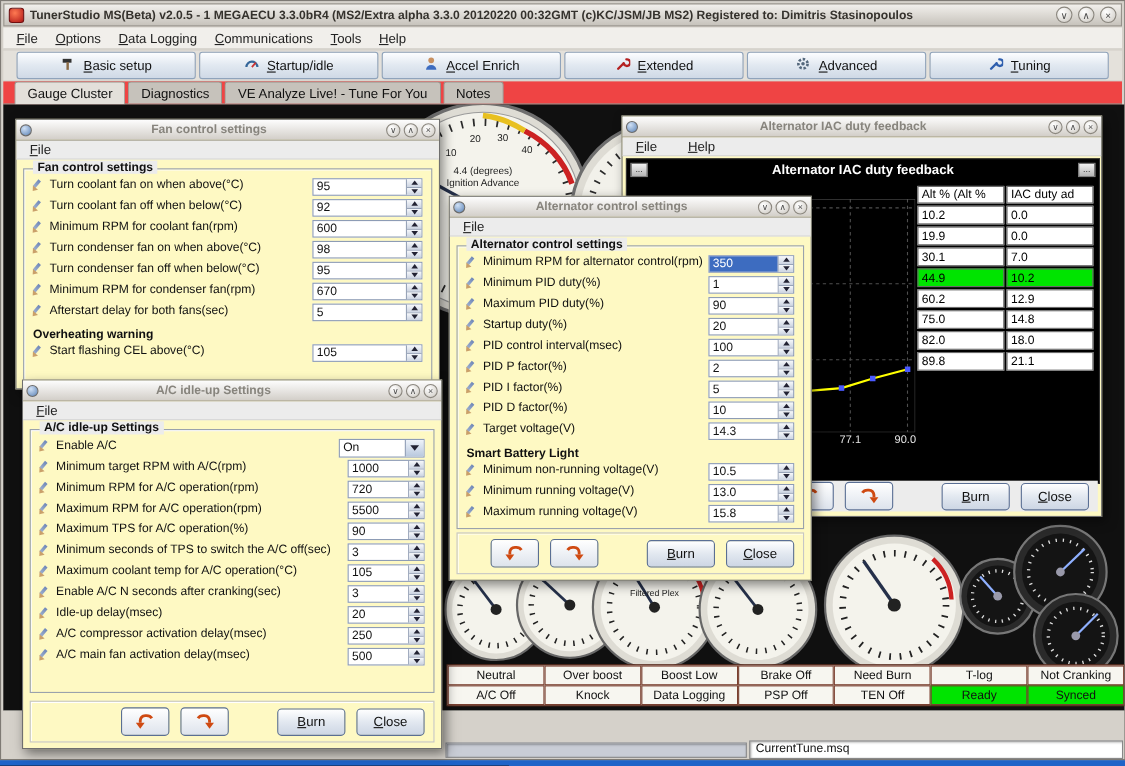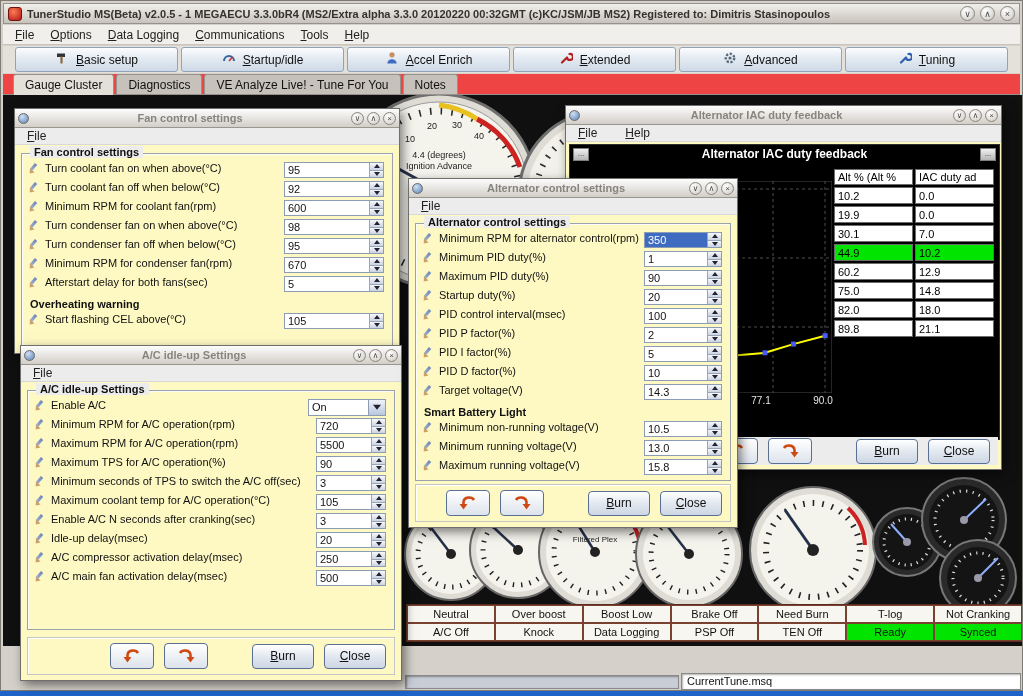--- a/index.html
+++ b/index.html
@@ -411,21 +411,21 @@
         <rect x="6.0" y="190.5" width="5" height="5" fill="#4a5aff"></rect>
         <rect x="66.2" y="181.8" width="5" height="5" fill="#00cc00"></rect>
         <rect x="128.3" y="174.4" width="5" height="5" fill="#4a5aff"></rect>
         <rect x="188.5" y="169.3" width="5" height="5" fill="#4a5aff"></rect>
         <rect x="216.9" y="160.6" width="5" height="5" fill="#4a5aff"></rect>
         <rect x="248.6" y="152.2" width="5" height="5" fill="#4a5aff"></rect>
       </svg>
     <span class="xt" style="left:32px">38.6</span>
     <span class="xt" style="left:84px">51.4</span>
     <span class="xt" style="left:136px">64.3</span>
-    <span class="xt" style="left:176px">77.1</span>
+    <span class="xt" style="left:188px">77.1</span>
     <span class="xt" style="left:238px">90.0</span>
     <div class="xlabel">Alt % (Alt %)</div>
     <div class="iac-table" id="iac-table">
       <div class="trow head">
           <span class="cell">Alt % (Alt %</span>
           <span class="cell">IAC duty ad</span>
         </div>
       <div class="trow">
           <span class="cell">10.2</span>
           <span class="cell">0.0</span>
@@ -494,20 +494,31 @@
     <div class="row">
         <span class="pencil"></span>
         <span class="lbl">Enable A/C</span>
         <span class="combo">
           <span class="v">On</span>
           <span class="cbtn"></span>
         </span>
       </div>
     <div class="row">
         <span class="pencil"></span>
+        <span class="lbl">Minimum target RPM with A/C(rpm)</span>
+        <span class="spin w70">
+          <span class="v">1000</span>
+          <span class="arr">
+            <b class="up"></b>
+            <b class="dn"></b>
+          </span>
+        </span>
+      </div>
+    <div class="row">
+        <span class="pencil"></span>
         <span class="lbl">Minimum RPM for A/C operation(rpm)</span>
         <span class="spin w70">
           <span class="v">720</span>
           <span class="arr">
             <b class="up"></b>
             <b class="dn"></b>
           </span>
         </span>
       </div>
     <div class="row">

